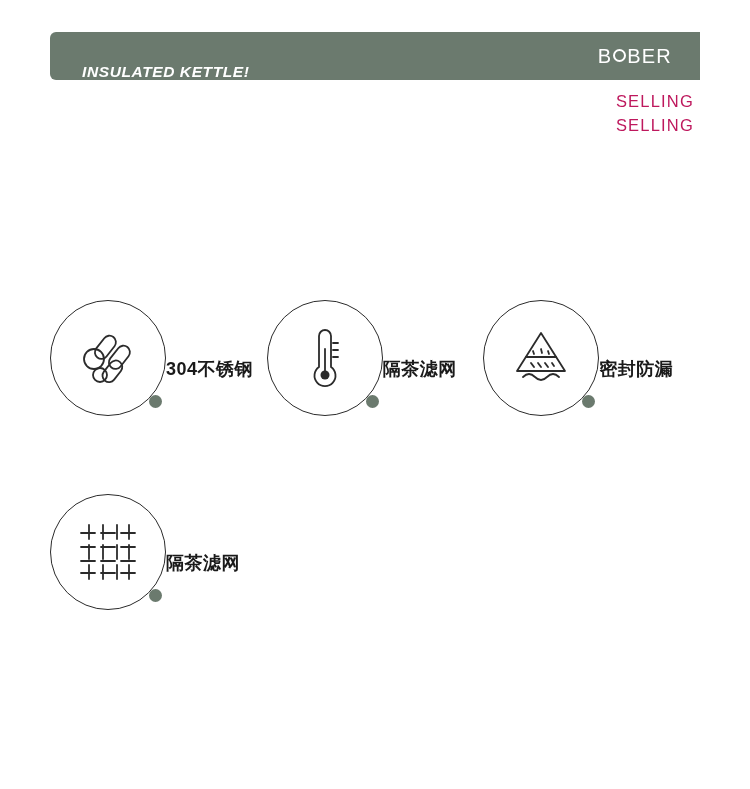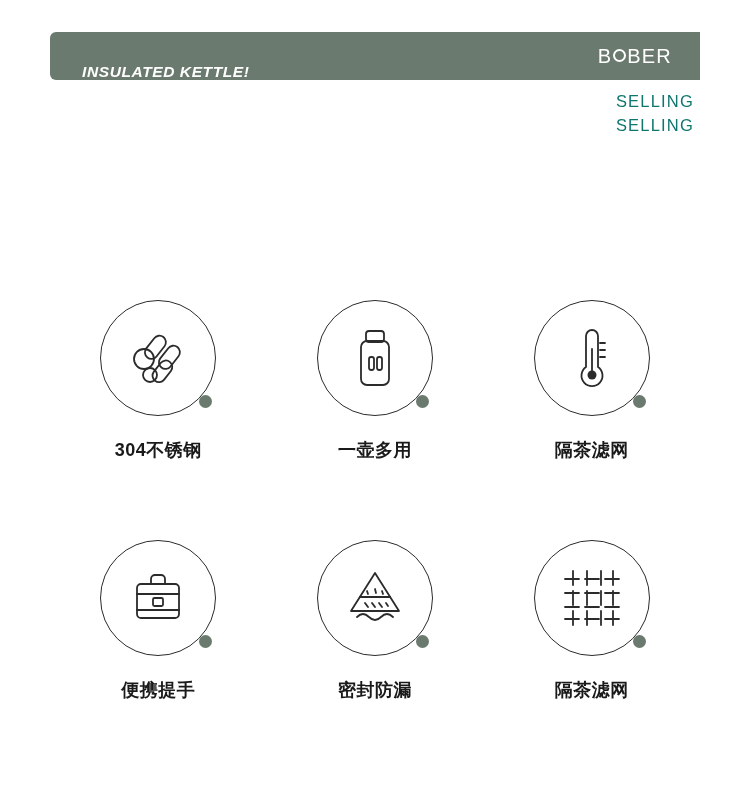--- a/index.html
+++ b/index.html
@@ -80,40 +80,40 @@
     letter-spacing: 1px;
     line-height: 1.1;
     color: #111111;
     margin: 14px 0 0 0;
   }
   .selling-points {
     position: absolute;
     right: 56px;
     top: 90px;
     text-align: right;
-    color: #0f766e;
+    color: #be185d;
     font-size: 16.5px;
     line-height: 1.45;
     letter-spacing: 1.2px;
     font-weight: 500;
   }
 
   
   .grid {
     position: absolute;
     left: 50px;
     top: 300px;
     width: 650px;
     display: grid;
     grid-template-columns: repeat(3, 1fr);
     grid-row-gap: 78px;
   }
   .cell {
     display: flex;
-    flex-direction: column;
+    flex-direction: row;
     align-items: center;
   }
   .circle-wrap {
     position: relative;
     width: 116px;
     height: 116px;
   }
   .circle {
     width: 116px;
     height: 116px;
@@ -175,73 +175,40 @@
             <circle cx="21" cy="31" r="10"></circle>
             <circle cx="27" cy="47" r="7"></circle>
           </g>
         </svg>
       </div>
       <span class="dot"></span>
     </div>
     <div class="cell-label">304不锈钢</div>
   </div>
 
-  <div class="cell">
-    <div class="circle-wrap">
-      <div class="circle">
-        <svg width="50" height="62" viewBox="0 0 50 62">
-          <g fill="none" stroke="#2b2b2b" stroke-width="1.8" stroke-linejoin="round">
-            <rect x="16" y="4" width="18" height="11" rx="3"></rect>
-            <rect x="11" y="14" width="28" height="44" rx="6"></rect>
-            <rect x="19" y="30" width="5" height="13" rx="2.2"></rect>
-            <rect x="27" y="30" width="5" height="13" rx="2.2"></rect>
-          </g>
-        </svg>
-      </div>
-      <span class="dot"></span>
-    </div>
-    <div class="cell-label">一壶多用</div>
-  </div>
 
   <div class="cell">
     <div class="circle-wrap">
       <div class="circle">
         <svg width="44" height="66" viewBox="0 0 44 66">
           <g fill="none" stroke="#2b2b2b" stroke-width="1.8" stroke-linecap="round" stroke-linejoin="round">
             <path d="M16 42 V11 a6 6 0 0 1 12 0 V42 a10.5 10.5 0 1 1 -12 0 Z"></path>
             <line x1="22" y1="24" x2="22" y2="46"></line>
             <circle cx="22" cy="50" r="4.5" fill="#2b2b2b" stroke="none"></circle>
             <line x1="30" y1="18" x2="35" y2="18"></line>
             <line x1="30" y1="25" x2="35" y2="25"></line>
             <line x1="30" y1="32" x2="35" y2="32"></line>
           </g>
         </svg>
       </div>
       <span class="dot"></span>
     </div>
     <div class="cell-label">隔茶滤网</div>
   </div>
 
-  <div class="cell">
-    <div class="circle-wrap">
-      <div class="circle">
-        <svg width="60" height="56" viewBox="0 0 60 56">
-          <g fill="none" stroke="#2b2b2b" stroke-width="1.8" stroke-linecap="round" stroke-linejoin="round">
-            <path d="M23 14 V9 a4 4 0 0 1 4-4 h6 a4 4 0 0 1 4 4 v5"></path>
-            <rect x="9" y="14" width="42" height="34" rx="4"></rect>
-            <line x1="9" y1="24" x2="51" y2="24"></line>
-            <line x1="9" y1="40" x2="51" y2="40"></line>
-            <rect x="25" y="28" width="10" height="8" rx="1.5"></rect>
-          </g>
-        </svg>
-      </div>
-      <span class="dot"></span>
-    </div>
-    <div class="cell-label">便携提手</div>
-  </div>
 
   <div class="cell">
     <div class="circle-wrap">
       <div class="circle">
         <svg width="68" height="62" viewBox="0 0 68 62">
           <g fill="none" stroke="#2b2b2b" stroke-width="1.8" stroke-linecap="round" stroke-linejoin="round">
             <path d="M34 6 L58 44 H10 Z"></path>
             <line x1="19" y1="30" x2="49" y2="30"></line>
             <line x1="24" y1="36" x2="27" y2="40"></line>
             <line x1="31" y1="36" x2="34" y2="40"></line>

